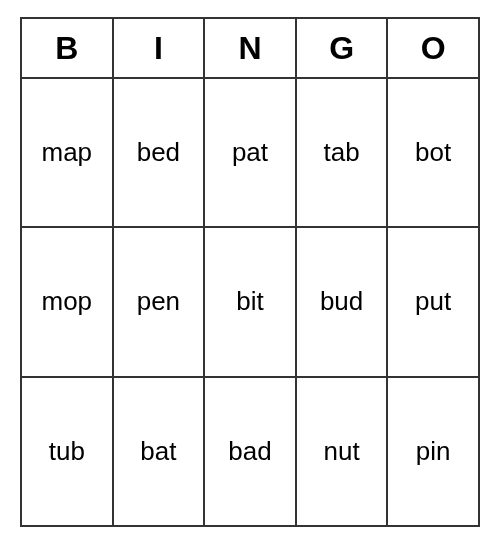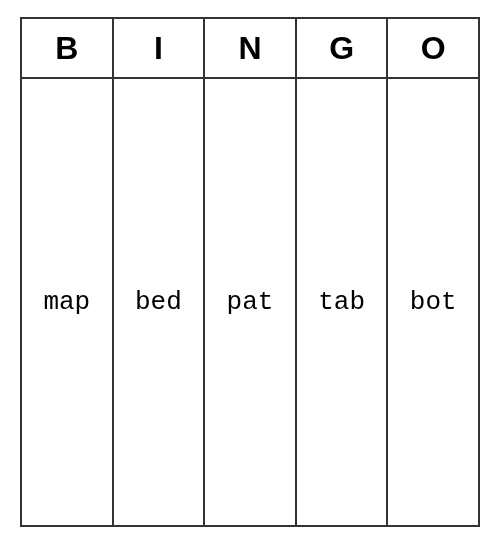--- a/index.html
+++ b/index.html
@@ -44,21 +44,20 @@
       height: 60px;
       font-weight: bold;
       font-size: 32px;
       background: #ffffff;
     }
 
     .bingo-table td {
       height: 90px;
       width: 72px;
       font-weight: normal;
-      font-family: Liberation Mono, monospace;
     }
   </style>
 </head>
 <body>
 
 <div class="bingo-container">
   <table class="bingo-table">
     <thead>
       <tr>
         <th>B</th>
@@ -69,15 +68,29 @@
       </tr>
     </thead>
     <tbody id="bingo-body">
     <tr>
           <td>map</td>
           <td>bed</td>
           <td>pat</td>
           <td>tab</td>
           <td>bot</td>
         </tr>
+        <tr>
+          <td>mop</td>
+          <td>pen</td>
+          <td>bit</td>
+          <td>bud</td>
+          <td>put</td>
+        </tr>
+        <tr>
+          <td>tub</td>
+          <td>bat</td>
+          <td>bad</td>
+          <td>nut</td>
+          <td>pin</td>
+        </tr>
       </tbody>
   </table>
 </div>
 
 </body></html>

